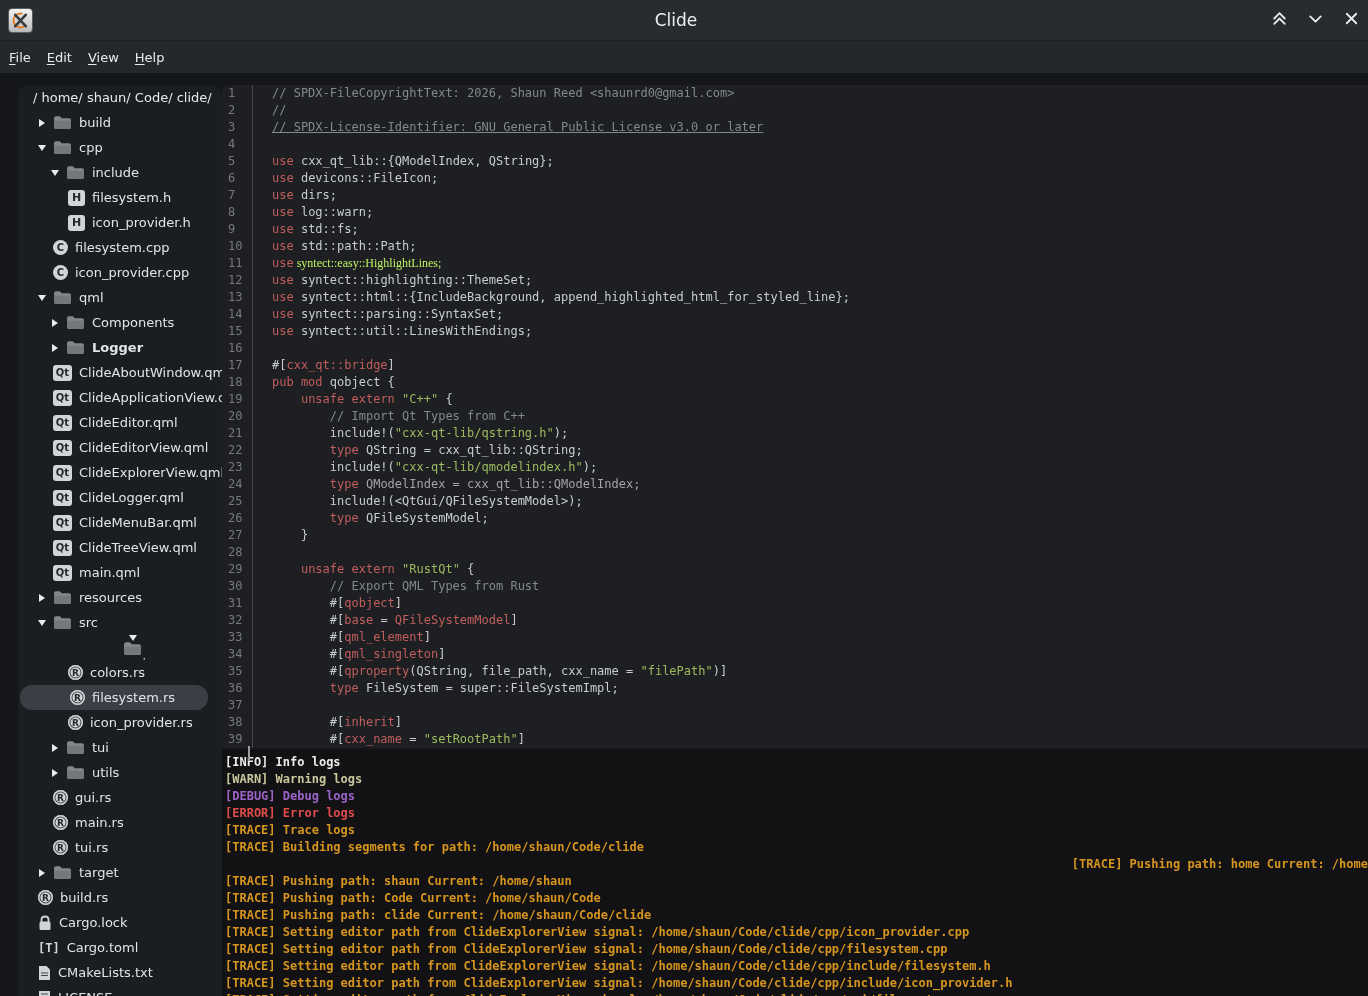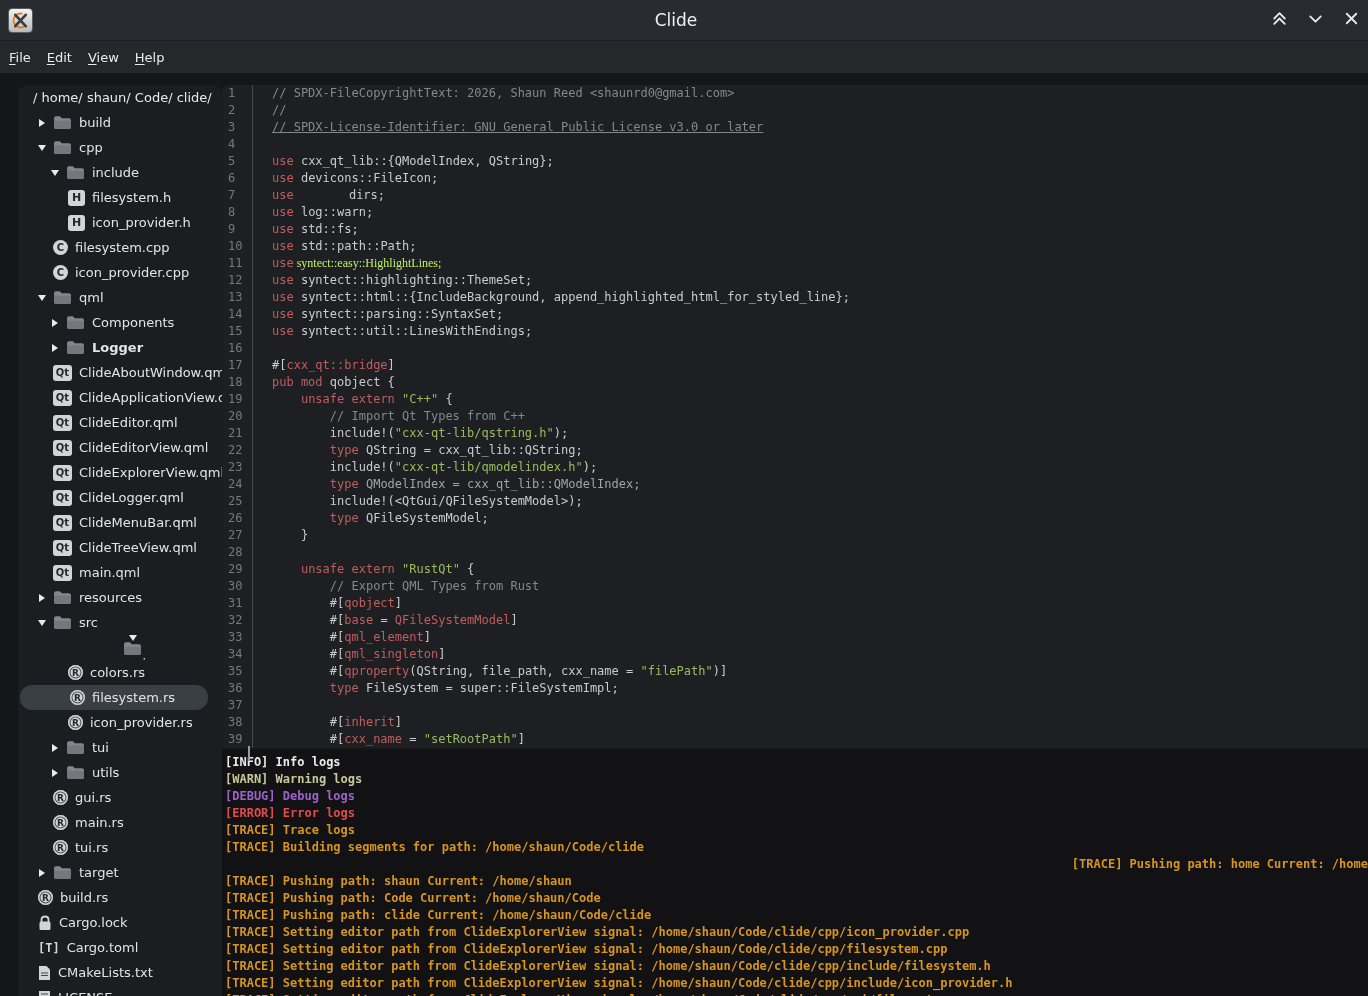--- a/index.html
+++ b/index.html
@@ -436,21 +436,21 @@
 
 <div class="editor">
   <div class="gutter-line"></div>
   <div id="code-lines">
       <div class="code-line"><span class="lnum">1</span><span class="lcode"><span style="color: rgb(133, 136, 138);">// SPDX-FileCopyrightText: 2026, Shaun Reed &lt;shaunrd0@gmail.com&gt;</span></span></div>
       <div class="code-line"><span class="lnum">2</span><span class="lcode"><span style="color: rgb(133, 136, 138);">//</span></span></div>
       <div class="code-line"><span class="lnum">3</span><span class="lcode"><span style="color: rgb(133, 136, 138); text-decoration: underline;">// SPDX-License-Identifier: GNU General Public License v3.0 or later</span></span></div>
       <div class="code-line"><span class="lnum">4</span><span class="lcode"></span></div>
       <div class="code-line"><span class="lnum">5</span><span class="lcode"><span style="color: rgb(192, 93, 93);">use</span><span style="color: rgb(201, 204, 203);"> cxx_qt_lib::{QModelIndex, QString};</span></span></div>
       <div class="code-line"><span class="lnum">6</span><span class="lcode"><span style="color: rgb(192, 93, 93);">use</span><span style="color: rgb(201, 204, 203);"> devicons::FileIcon;</span></span></div>
-      <div class="code-line"><span class="lnum">7</span><span class="lcode"><span style="color: rgb(192, 93, 93);">use</span><span style="color: rgb(201, 204, 203); margin-left: 48px;"> dirs;</span></span></div>
+      <div class="code-line"><span class="lnum">7</span><span class="lcode"><span style="color: rgb(192, 93, 93);">use</span><span style="color: rgb(201, 204, 203);"> dirs;</span></span></div>
       <div class="code-line"><span class="lnum">8</span><span class="lcode"><span style="color: rgb(192, 93, 93);">use</span><span style="color: rgb(201, 204, 203);"> log::warn;</span></span></div>
       <div class="code-line"><span class="lnum">9</span><span class="lcode"><span style="color: rgb(192, 93, 93);">use</span><span style="color: rgb(201, 204, 203);"> std::fs;</span></span></div>
       <div class="code-line"><span class="lnum">10</span><span class="lcode"><span style="color: rgb(192, 93, 93);">use</span><span style="color: rgb(201, 204, 203);"> std::path::Path;</span></span></div>
       <div class="code-line"><span class="lnum">11</span><span class="lcode"><span style="color: rgb(192, 93, 93);">use</span><span style="color: #bef264; font-family: Liberation Serif, serif;"> syntect::easy::HighlightLines;</span></span></div>
       <div class="code-line"><span class="lnum">12</span><span class="lcode"><span style="color: rgb(192, 93, 93);">use</span><span style="color: rgb(201, 204, 203);"> syntect::highlighting::ThemeSet;</span></span></div>
       <div class="code-line"><span class="lnum">13</span><span class="lcode"><span style="color: rgb(192, 93, 93);">use</span><span style="color: rgb(201, 204, 203);"> syntect::html::{IncludeBackground, append_highlighted_html_for_styled_line};</span></span></div>
       <div class="code-line"><span class="lnum">14</span><span class="lcode"><span style="color: rgb(192, 93, 93);">use</span><span style="color: rgb(201, 204, 203);"> syntect::parsing::SyntaxSet;</span></span></div>
       <div class="code-line"><span class="lnum">15</span><span class="lcode"><span style="color: rgb(192, 93, 93);">use</span><span style="color: rgb(201, 204, 203);"> syntect::util::LinesWithEndings;</span></span></div>
       <div class="code-line"><span class="lnum">16</span><span class="lcode"></span></div>
       <div class="code-line"><span class="lnum">17</span><span class="lcode"><span style="color: rgb(201, 204, 203);">#[</span><span style="color: rgb(192, 93, 93);">cxx_qt::bridge</span><span style="color: rgb(201, 204, 203);">]</span></span></div>

